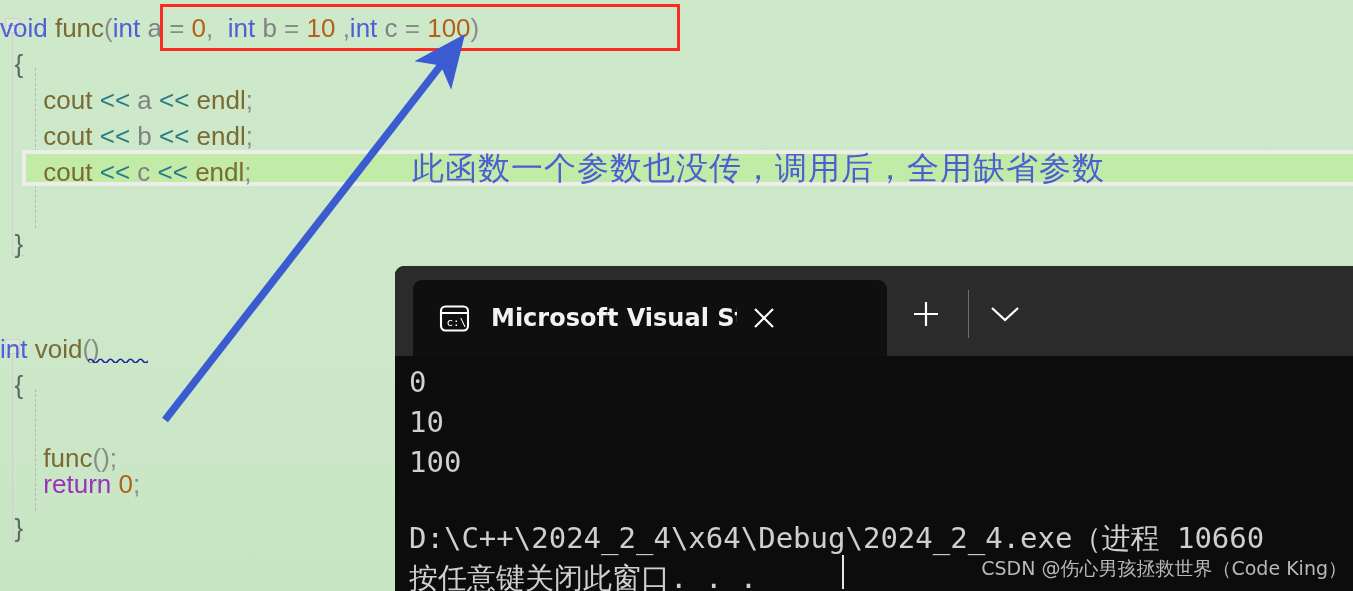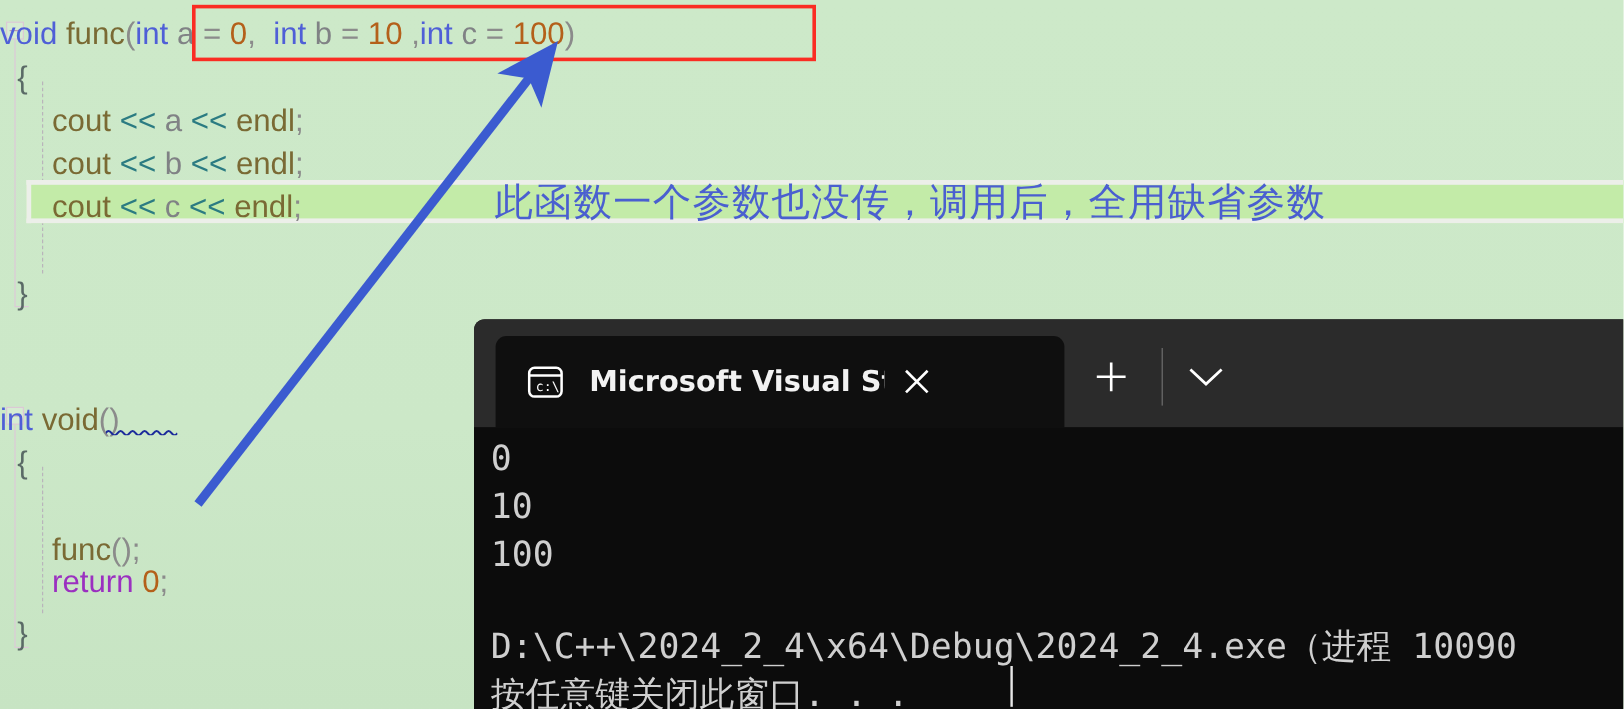--- a/index.html
+++ b/index.html
@@ -311,18 +311,19 @@
       <div id="tabstrip-sep"></div>
 
       <span id="tab-dropdown">
         <svg width="70" height="34" viewBox="0 0 70 34">
           <polyline points="22,12 35,24 48,12" fill="none" stroke="#ffffff" stroke-width="2.3"></polyline>
         </svg>
       </span>
     </div>
 
     <div id="console-body">
-      <div id="console-lines"><div class="con-line" style="top: 6px;">0</div><div class="con-line" style="top: 46px;">10</div><div class="con-line" style="top: 86px;">100</div><div class="con-line" style="top: 162px;">D:\C++\2024_2_4\x64\Debug\2024_2_4.exe（进程 10090</div><div class="con-line" style="top: 202px;">按任意键关闭此窗口. . .</div></div>
+      <div id="console-lines"><div class="con-line" style="top: 6px;">0</div><div class="con-line" style="top: 46px;">10</div><div class="con-line" style="top: 86px;">100</div><div class="con-line" style="top: 162px;">D:\C++\2024_2_4\x64\Debug\2024_2_4.exe（进程 10660</div><div class="con-line" style="top: 202px;">按任意键关闭此窗口. . .</div></div>
       <div id="console-caret" style="left:447px; top:199px;"></div>
+      <div id="watermark">CSDN @伤心男孩拯救世界（Code King）</div>
     </div>
   </div>
 
 </div>
 
 </body></html>

